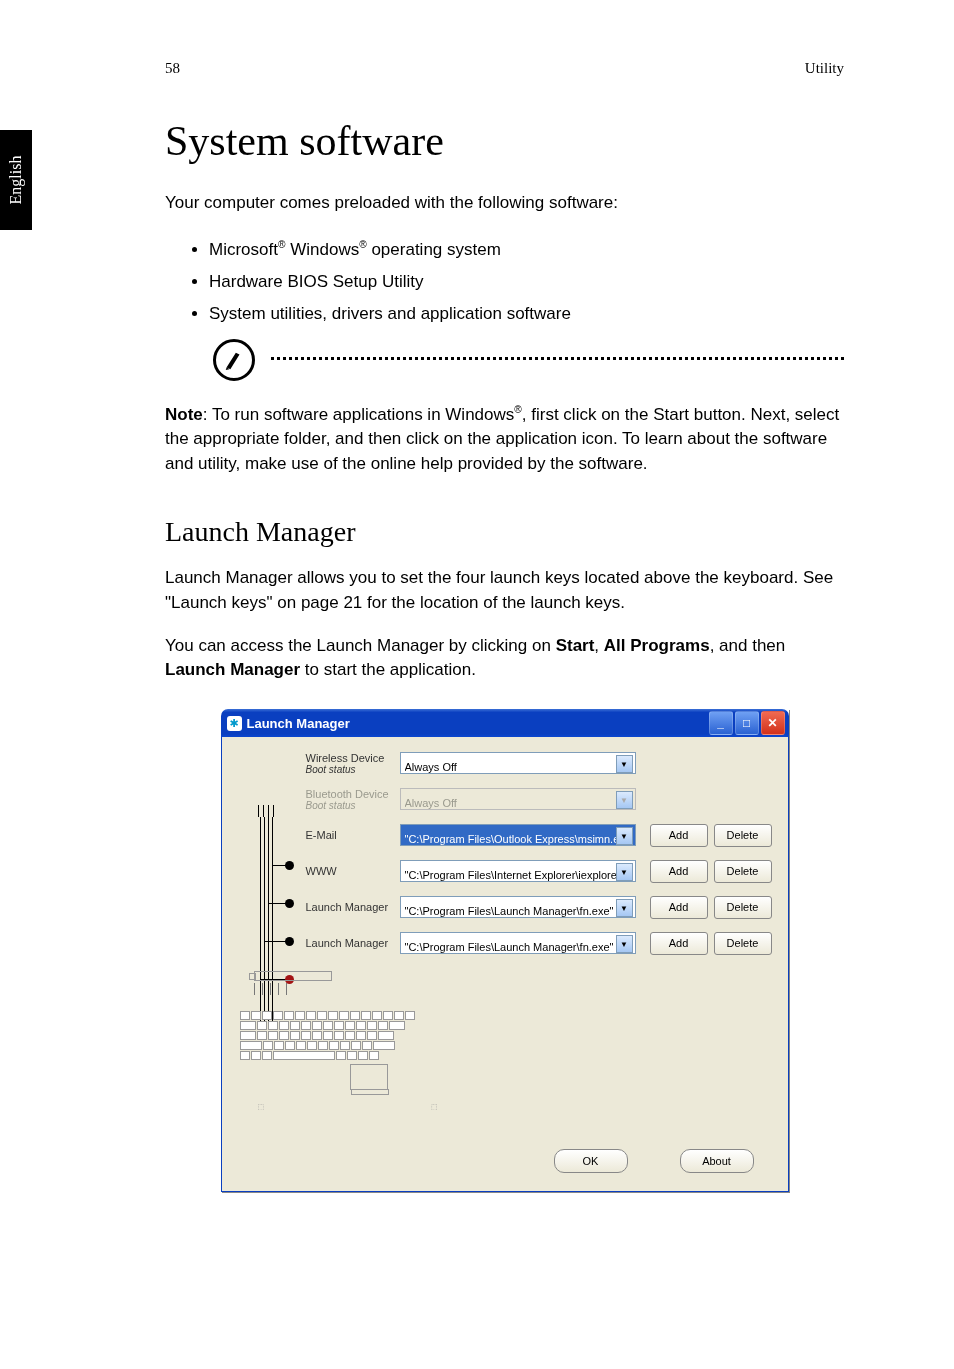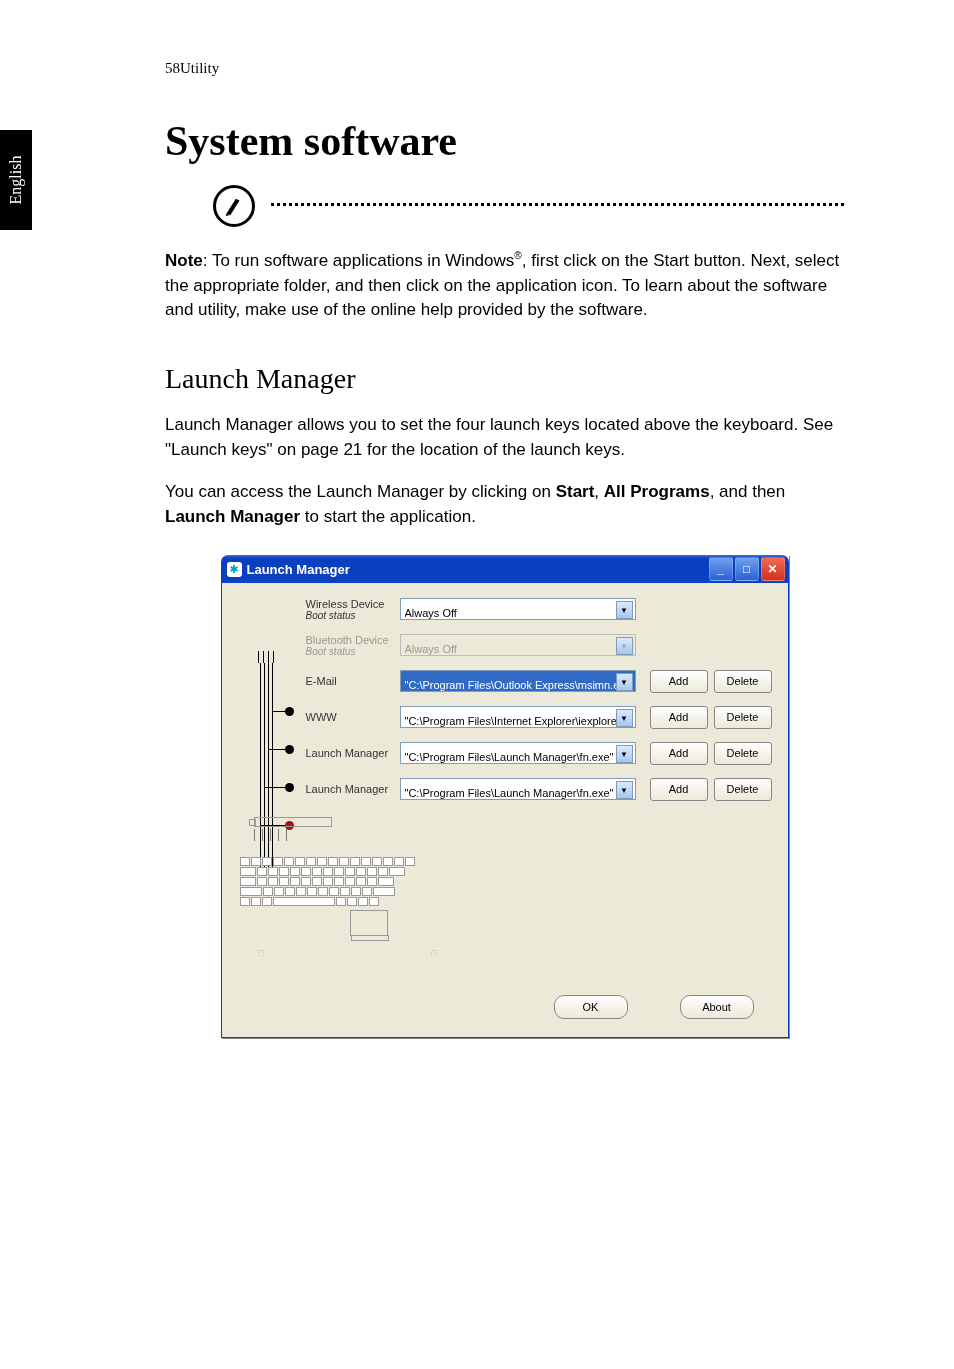--- a/index.html
+++ b/index.html
@@ -1,20 +1,20 @@
 <!DOCTYPE html>
 <html><head>
 <meta charset="utf-8">
 <style>
 body { margin:0; background:#fff; font-family:Verdana,Geneva,sans-serif; width:954px; }
 .page { position:relative; padding:60px 110px 60px 165px; min-height:1249px; box-sizing:border-box; }
 .side-tab { position:absolute; left:0; top:130px; width:32px; height:100px; background:#000; color:#fff; font-family:Georgia,serif; font-size:16px; display:flex; align-items:center; justify-content:center; }
 .side-tab span { transform:rotate(-90deg); white-space:nowrap; }
-.hdr { display:flex; font-family:Georgia,serif; font-size:15px; margin-bottom:40px; color:#000; }
-h1 { font-family:Georgia,'Times New Roman',serif; font-weight:700; font-size:42px; margin:0 0 26px 0; color:#000; }
+.hdr { display:flex; justify-content:space-between; font-family:Georgia,serif; font-size:15px; margin-bottom:40px; color:#000; }
+h1 { font-family:Georgia,'Times New Roman',serif; font-weight:400; font-size:42px; margin:0 0 26px 0; color:#000; }
 h2 { font-family:Georgia,'Times New Roman',serif; font-weight:400; font-size:28px; margin:40px 0 18px 0; color:#000; }
 p.body { font-size:17px; line-height:1.45; margin:0 0 18px 0; color:#000; }
 ul.bul { margin:0 0 14px 0; padding-left:44px; }
 ul.bul li{ font-size:17px; line-height:1.9; color:#000; }
 sup.reg { font-size:.6em; vertical-align:super; }
 .note-wrap { display:flex; align-items:flex-start; gap:16px; margin:6px 0 22px 48px; }
 .note-icon { width:36px; height:36px; border:3px solid #000; border-radius:50%; display:flex; align-items:center; justify-content:center; font-size:22px; font-weight:bold; flex:0 0 36px; margin-top:-6px; }
 .note-icon svg { width:22px; height:22px; }
 .dotted { flex:1; border-top:3px dotted #000; margin-top:12px; }
 .note-text { font-size:17px; line-height:1.45; color:#000; }
@@ -72,21 +72,27 @@
   <div class="side-tab">
       <span>English</span>
     </div>
 
   <div class="hdr">
     <span>58</span>
     <span>Utility</span>
   </div>
 
   <h1>System software</h1>
-
+  <p class="body">Your computer comes preloaded with the following software:</p>
+
+  <ul class="bul">
+    <li><span>Microsoft</span><sup class="reg">®</sup><span> Windows</span><sup class="reg">®</sup><span> operating system</span></li>
+    <li>Hardware BIOS Setup Utility</li>
+    <li>System utilities, drivers and application software</li>
+  </ul>
 
   <div class="note-wrap">
     <div class="note-icon">
       <svg viewBox="0 0 24 24">
           <path d="M4 20 L14 4 L18 6 L8 22 Z M3 23 L4 20 L7 22 Z" fill="#000"></path>
         </svg>
     </div>
     <div class="dotted"></div>
   </div>
   <p class="note-text">

